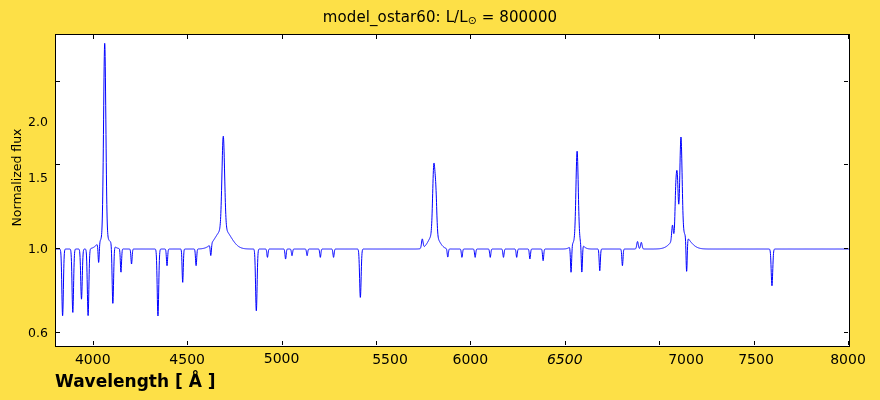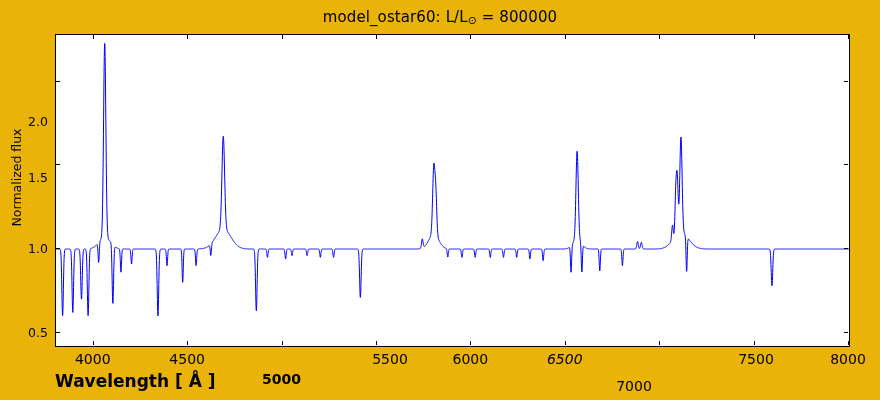--- a/index.html
+++ b/index.html
@@ -10,21 +10,21 @@
   body {
     width: 880px;
     height: 400px;
     font-family: "DejaVu Sans", "Liberation Sans", sans-serif;
     overflow: hidden;
   }
   #figure {
     position: relative;
     width: 880px;
     height: 400px;
-    background: #eab308;
+    background: #fde047;
   }
   #chart-title {
     position: absolute;
     left: 0;
     top: 8px;
     width: 880px;
     text-align: center;
     font-size: 15px;
     color: #000000;
     letter-spacing: 0.1px;
@@ -122,44 +122,44 @@
     </svg>
   </div>
 
   <div id="x-ticks">
       <div class="tick-label-x" style="left: 92.7619px; top: 351px;">4000</div>
       <div class="tick-mark-x" style="left: 92.7619px; top: 341px;"></div>
       <div class="tick-mark-x top" style="left: 92.7619px; top: 35px;"></div>
       <div class="tick-label-x" style="left: 187.167px; top: 351px;">4500</div>
       <div class="tick-mark-x" style="left: 187.167px; top: 341px;"></div>
       <div class="tick-mark-x top" style="left: 187.167px; top: 35px;"></div>
-      <div class="tick-label-x" style="left: 281.571px; top: 371px; font-weight: bold;">5000</div>
+      <div class="tick-label-x" style="left: 281.571px; top: 350px;">5000</div>
       <div class="tick-mark-x" style="left: 281.571px; top: 341px;"></div>
       <div class="tick-mark-x top" style="left: 281.571px; top: 35px;"></div>
       <div class="tick-label-x" style="left: 390px; top: 351px; text-align: center;">5500</div>
       <div class="tick-mark-x" style="left: 375.976px; top: 341px;"></div>
       <div class="tick-mark-x top" style="left: 375.976px; top: 35px;"></div>
       <div class="tick-label-x" style="left: 470.381px; top: 351px;">6000</div>
       <div class="tick-mark-x" style="left: 470.381px; top: 341px;"></div>
       <div class="tick-mark-x top" style="left: 470.381px; top: 35px;"></div>
       <div class="tick-label-x" style="left: 564.786px; top: 351px; font-style: italic;">6500</div>
       <div class="tick-mark-x" style="left: 564.786px; top: 341px;"></div>
       <div class="tick-mark-x top" style="left: 564.786px; top: 35px;"></div>
-      <div class="tick-label-x" style="left: 634px; top: 351px; margin-top: 27px;">7000</div>
+      <div class="tick-label-x" style="left: 686px; top: 351px;">7000</div>
       <div class="tick-mark-x" style="left: 659.19px; top: 341px;"></div>
       <div class="tick-mark-x top" style="left: 659.19px; top: 35px;"></div>
       <div class="tick-label-x" style="left: 756px; top: 351px;">7500</div>
       <div class="tick-mark-x" style="left: 753.595px; top: 341px;"></div>
       <div class="tick-mark-x top" style="left: 753.595px; top: 35px;"></div>
       <div class="tick-label-x" style="left: 848px; top: 351px;">8000</div>
       <div class="tick-mark-x" style="left: 848px; top: 341px;"></div>
       <div class="tick-mark-x top" style="left: 848px; top: 35px;"></div>
     </div>
   <div id="y-ticks">
-      <div class="tick-label-y" style="left: 8px; width: 40px; top: 331.624px;">0.5</div>
+      <div class="tick-label-y" style="left: 8px; width: 40px; top: 331.624px;">0.6</div>
       <div class="tick-mark-y" style="left: 56px; top: 331.624px;"></div>
       <div class="tick-mark-y" style="left: 844px; top: 331.624px;"></div>
       <div class="tick-label-y" style="left: 8px; width: 40px; top: 248.022px;">1.0</div>
       <div class="tick-mark-y" style="left: 56px; top: 248.022px;"></div>
       <div class="tick-mark-y" style="left: 844px; top: 248.022px;"></div>
       <div class="tick-label-y" style="left: 8px; width: 40px; top: 164.419px; margin-top: 13px;">1.5</div>
       <div class="tick-mark-y" style="left: 56px; top: 164.419px;"></div>
       <div class="tick-mark-y" style="left: 844px; top: 164.419px;"></div>
       <div class="tick-label-y" style="left: 8px; width: 40px; top: 80.8172px; margin-top: 40px;">2.0</div>
       <div class="tick-mark-y" style="left: 56px; top: 80.8172px;"></div>

